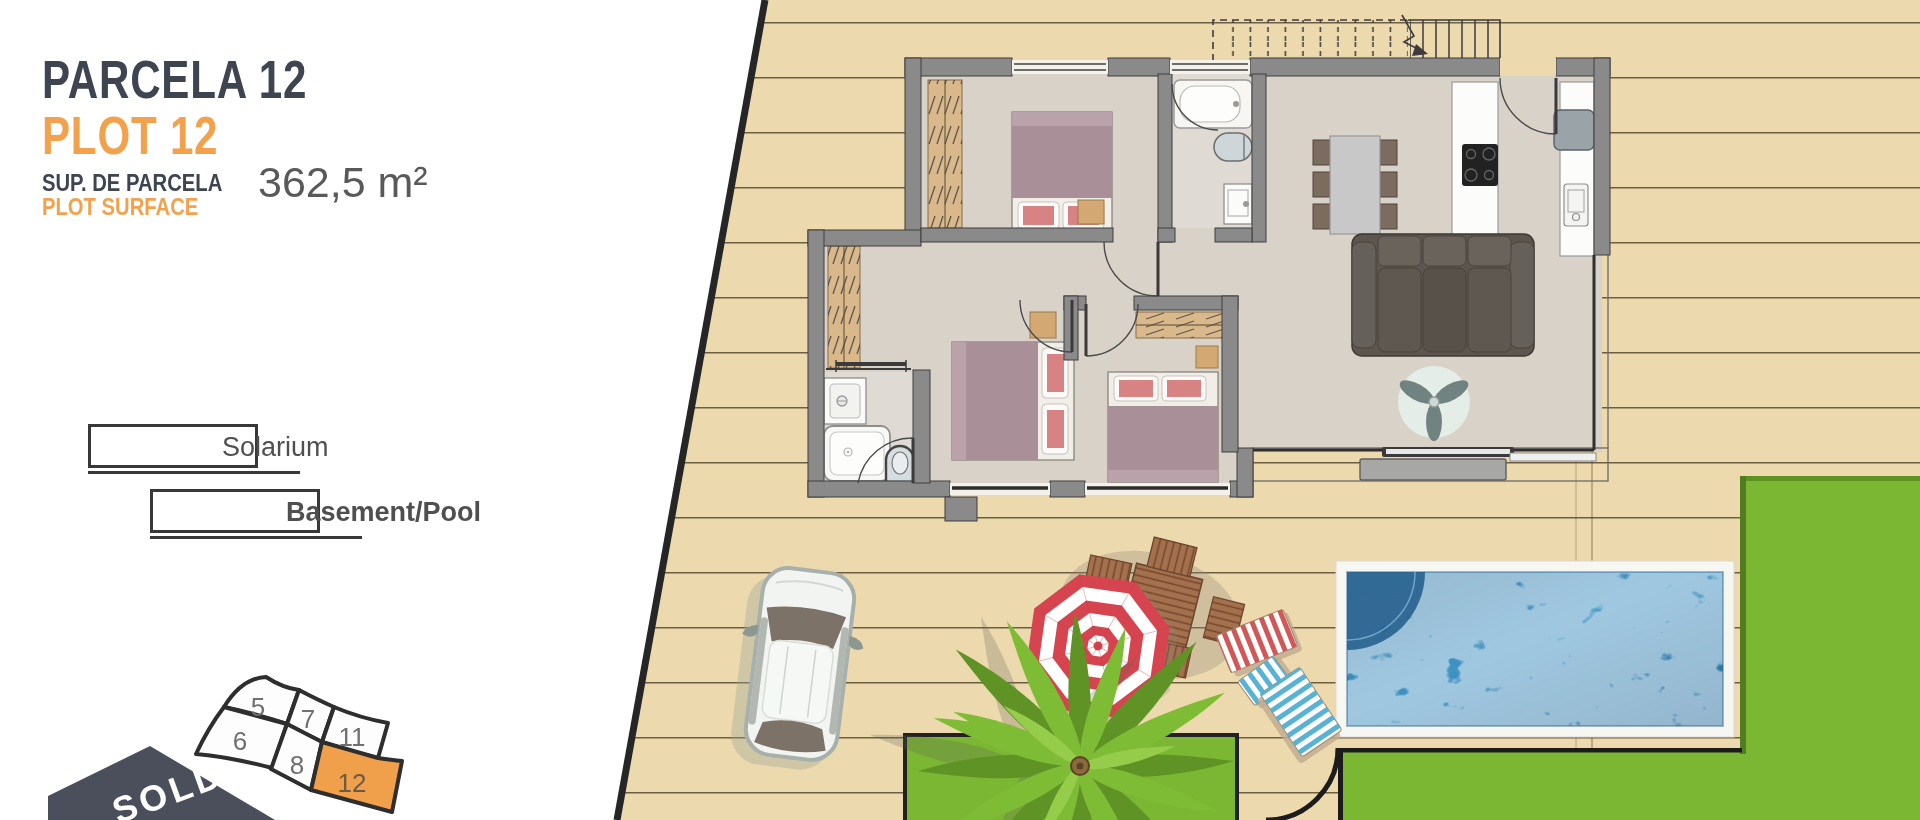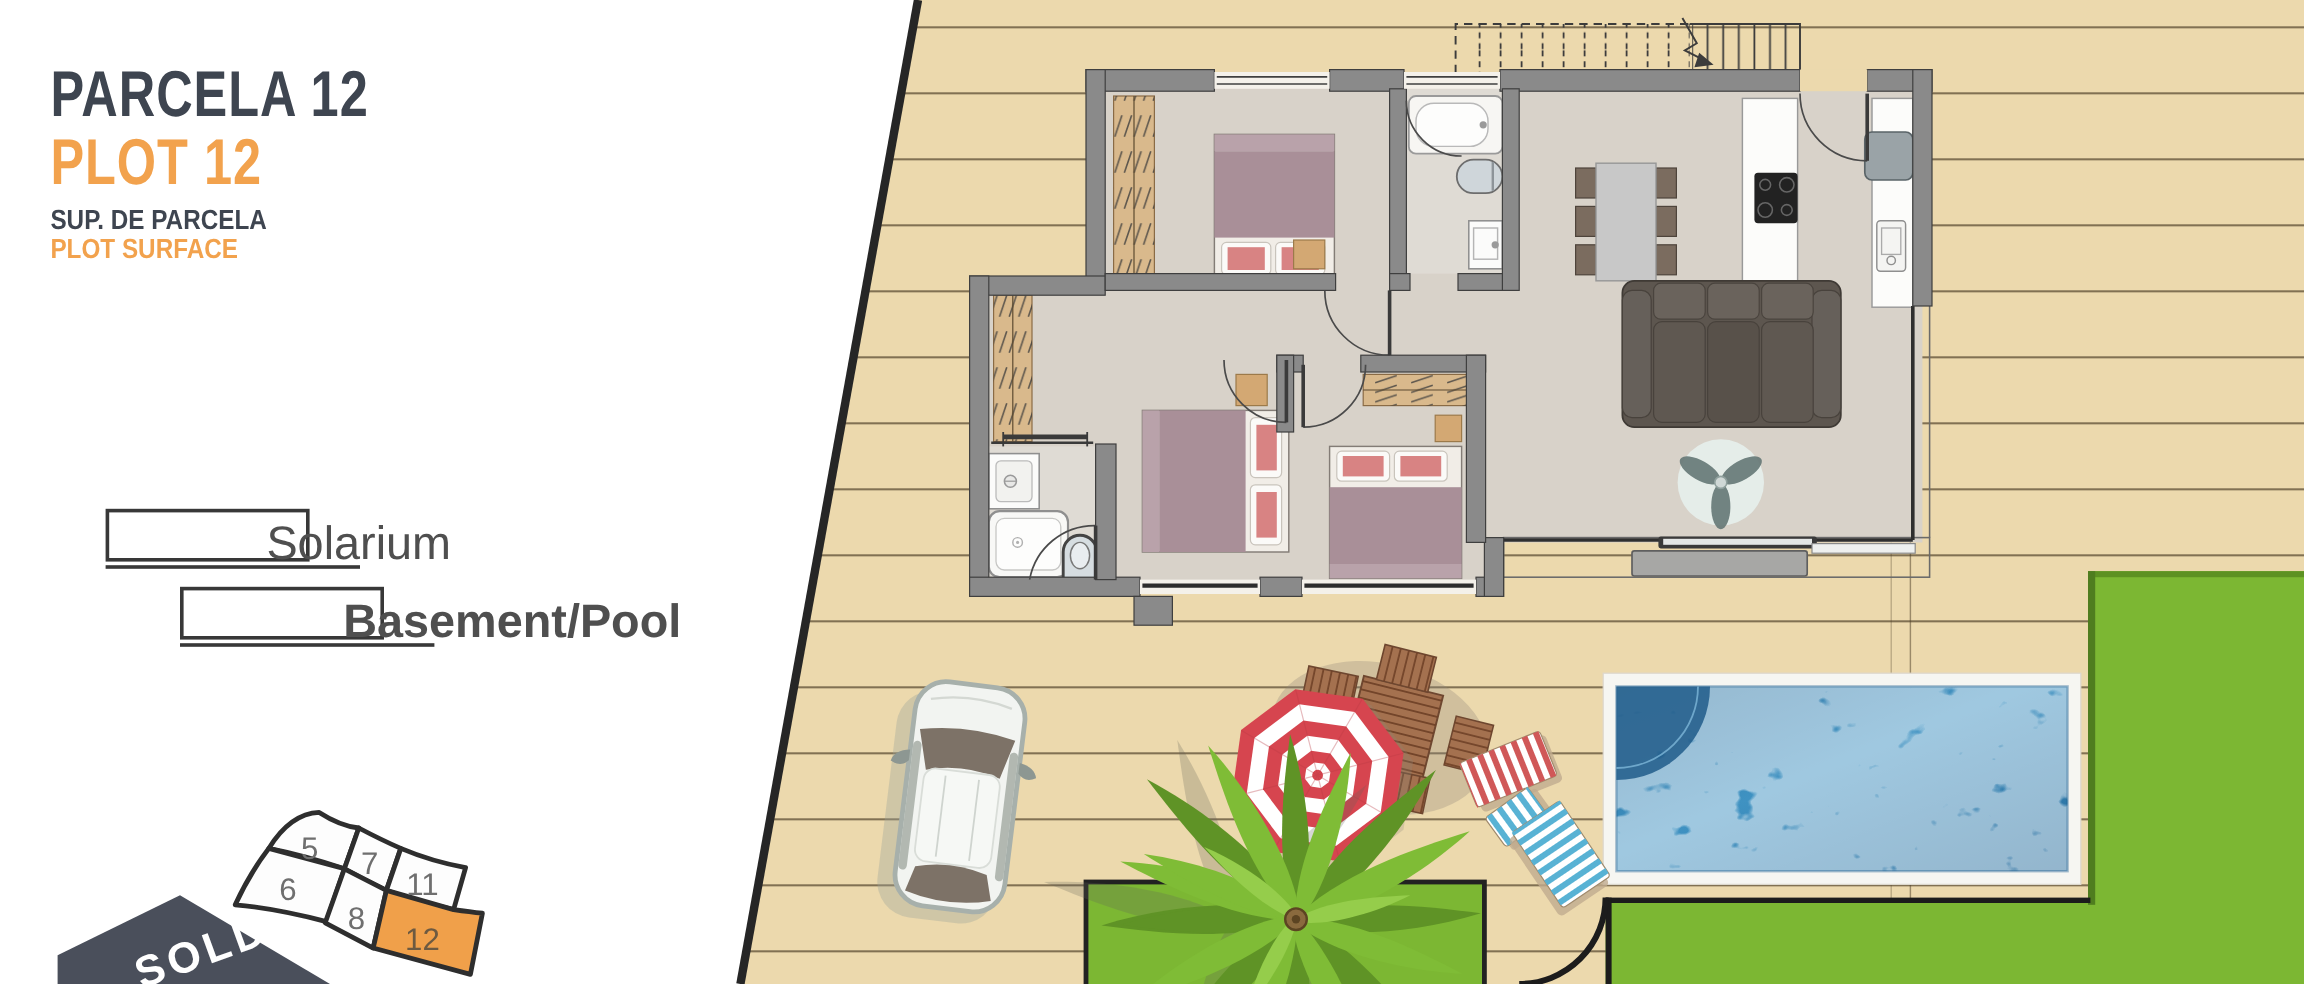--- a/index.html
+++ b/index.html
@@ -13,21 +13,21 @@
             transform:scaleX(.78);transform-origin:left top;letter-spacing:1px;white-space:nowrap;}
   .sup-es{position:absolute;left:42px;top:170px;font-size:23px;font-weight:700;color:#3e4550;
           transform:scaleX(.88);transform-origin:left top;white-space:nowrap;}
   .sup-en{position:absolute;left:42px;top:194px;font-size:23px;font-weight:700;color:#f2a24d;
           transform:scaleX(.88);transform-origin:left top;white-space:nowrap;}
   .surface-value{position:absolute;left:258px;top:158px;font-size:43px;color:#595959;white-space:nowrap;}
   .legend-box{position:absolute;width:170px;height:44px;background:#fff;border:3.5px solid #383838;box-sizing:border-box;}
   .legend-box::after{content:"";position:absolute;left:-3.5px;bottom:-9px;width:212px;border-top:3px solid #383838;}
   .lb1{left:88px;top:424px;}
   .lb2{left:150px;top:489px;}
-  .legend-label{position:absolute;font-size:39px;color:#4f4f4f;white-space:nowrap;}
+  .legend-label{position:absolute;font-size:27px;color:#4f4f4f;white-space:nowrap;}
   .ll1{left:222px;top:432px;}
   .ll2{left:286px;top:497px;font-weight:bold;}
 </style>
 </head>
 <body>
 
 <div class="stage">
 
   <svg width="1920" height="820" viewBox="0 0 1920 820">
     <defs>
@@ -472,19 +472,20 @@
       </g>
       <text transform="translate(118,824) rotate(-20)" font-size="36" font-weight="bold" fill="#ffffff" letter-spacing="4">SOLD</text>
     </g>
   </svg>
 
   <div class="panel">
     <div class="title-es">PARCELA 12</div>
     <div class="title-en">PLOT 12</div>
     <div class="sup-es">SUP. DE PARCELA</div>
     <div class="sup-en">PLOT SURFACE</div>
+    <div class="surface-value">362,5 m²</div>
 
     <div class="legend-box lb1"></div>
     <div class="legend-label ll1">Solarium</div>
     <div class="legend-box lb2"></div>
     <div class="legend-label ll2">Basement/Pool</div>
   </div>
 </div>
 
 </body></html>

